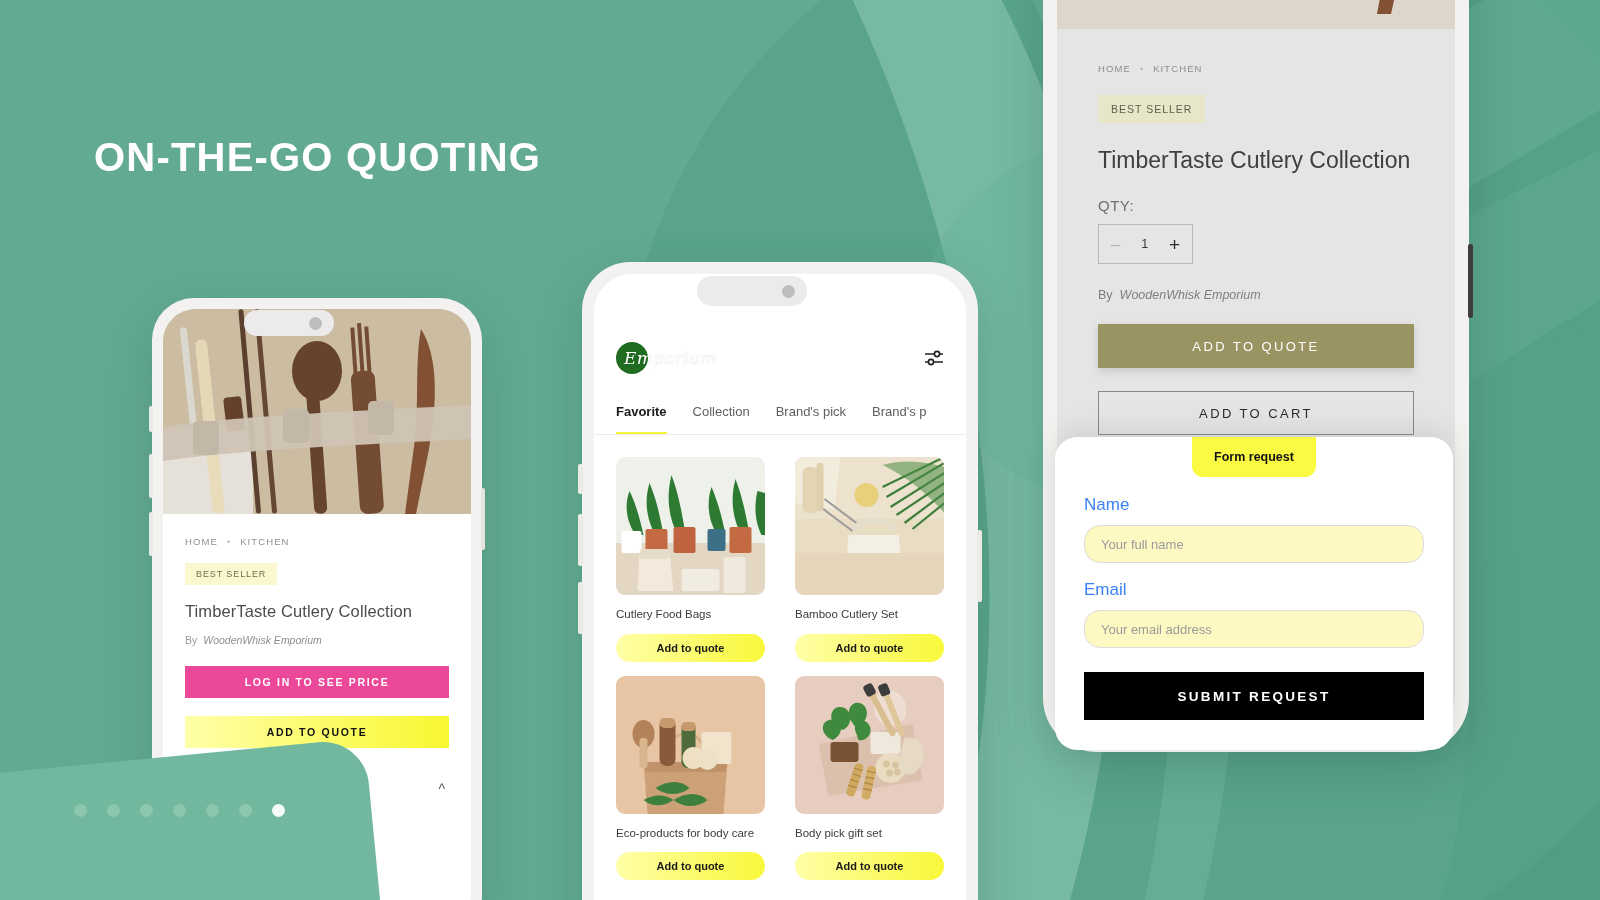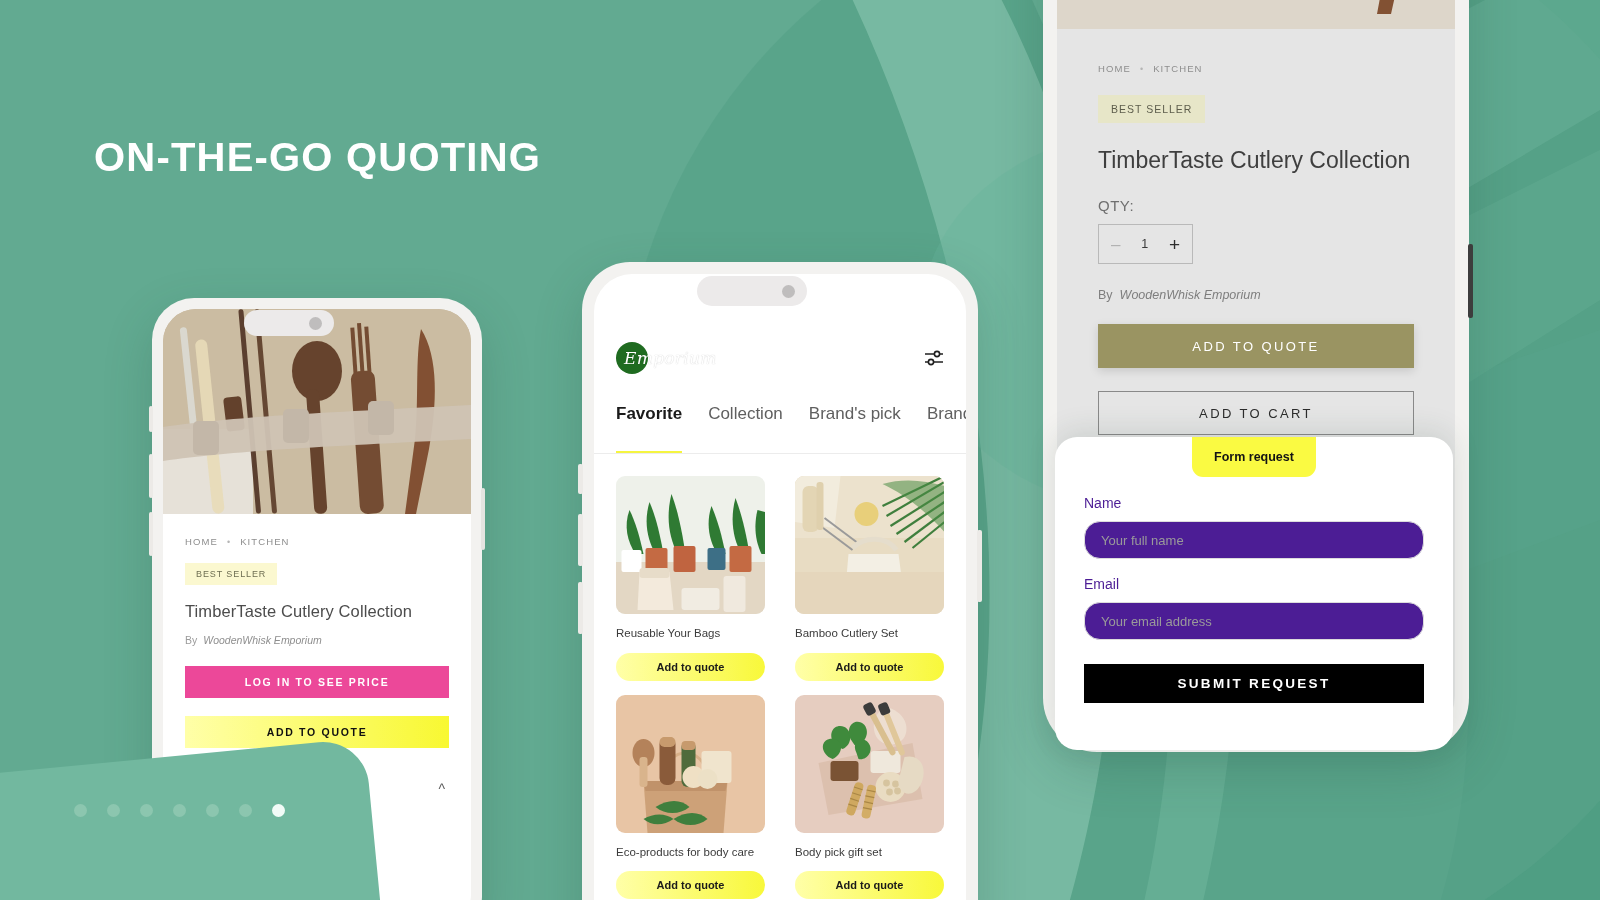--- a/index.html
+++ b/index.html
@@ -110,21 +110,21 @@
   .pc-top { display: flex; align-items: center; justify-content: space-between; padding: 24px 22px 0 22px; margin-top: 44px; }
   .logo-chip { display: flex; align-items: center; }
   .logo-circle { width: 32px; height: 32px; border-radius: 50%; background: #1f6b20; }
   .logo-word {
     margin-left: -24px; color: #ffffff; font-family: "DejaVu Serif", serif;
     font-style: italic; font-size: 17px; letter-spacing: .3px;
     text-shadow: 0 0 1px rgba(0,0,0,.25);
   }
   .filter-icon { width: 20px; height: 18px; }
   .tabs { display: flex; gap: 26px; padding: 0 22px; margin-top: 30px; position: relative; }
-  .tab { font-size: 17px; color: #5f5f5f; padding-bottom: 27px; white-space: nowrap; }
+  .tab { font-size: 13px; color: #5f5f5f; padding-bottom: 13px; white-space: nowrap; }
   .tab.active { color: #1a1a1a; font-weight: 700; border-bottom: 2.5px solid #f5f540; }
   .tab-divider { height: 1px; background: #ececec; margin: 0 0 0 0; }
   .grid { display: grid; grid-template-columns: 1fr 1fr; gap: 14px 30px; padding: 22px 22px 0 22px; }
   .card-img { width: 100%; height: 138px; border-radius: 9px; overflow: hidden; position: relative; }
   .card-name { font-size: 11.5px; color: #3b3b3b; margin-top: 12px; line-height: 1.35; }
   .pill {
     margin-top: 11px; width: 100%; height: 28px; border-radius: 999px;
     background: linear-gradient(90deg,#ffffa8,#f8f83a);
     display: flex; align-items: center; justify-content: center;
     font-size: 11px; font-weight: 700; color: #1a1a1a; border: none;
@@ -169,30 +169,30 @@
     background: #ffffff; border-radius: 22px; z-index: 10;
     box-shadow: 0 -6px 28px rgba(35,70,55,.13);
   }
   .sheet-tab {
     position: absolute; left: 50%; transform: translateX(-50%); top: 0;
     width: 124px; height: 40px; background: #fafa42; border-radius: 0 0 11px 11px;
     display: flex; align-items: center; justify-content: center;
     font-size: 12.5px; font-weight: 700; color: #141414;
   }
   .sheet-body { padding: 58px 29px 0 29px; }
-  .field-label { font-size: 14px; color: #4c1d95; }
+  .field-label { font-size: 17px; color: #3b82f6; }
   .field-input {
     margin-top: 10px; width: 100%; height: 38px; border: 1px solid #dcdcdc;
     border-radius: 16px; padding: 0 16px; font-size: 13px; color: #8d8d8d;
-    font-family: "Liberation Sans", sans-serif; background: #4c1d95; outline: none;
+    font-family: "Liberation Sans", sans-serif; background: #fef9c3; outline: none;
   }
   .field-input::placeholder { color: #9a9a9a; }
   .field-gap { margin-top: 17px; }
   .submit {
-    margin-top: 24px; width: 100%; height: 39px; background: #000; color: #fff;
+    margin-top: 24px; width: 100%; height: 48px; background: #000; color: #fff;
     display: flex; align-items: center; justify-content: center; border: none;
     font-size: 13.5px; font-weight: 700; letter-spacing: 2.3px;
   }
 </style>
 </head>
 <body>
 
 <div class="bg">
   <svg viewBox="0 0 1600 900" preserveAspectRatio="none">
     <defs>
@@ -404,21 +404,21 @@
             <rect x="30" y="72" width="22" height="24" rx="2" fill="#c46a43"></rect>
             <rect x="58" y="70" width="22" height="26" rx="2" fill="#c06440"></rect>
             <rect x="92" y="72" width="18" height="22" rx="2" fill="#3d6f86"></rect>
             <rect x="114" y="70" width="22" height="26" rx="2" fill="#c46a43"></rect>
             <path d="M24 96 L54 96 L58 134 L22 134 Z" fill="#f3eadc"></path>
             <rect x="24" y="92" width="30" height="10" rx="3" fill="#e7dcc9"></rect>
             <rect x="66" y="112" width="38" height="22" rx="3" fill="#f1ece2"></rect>
             <rect x="108" y="100" width="22" height="36" rx="3" fill="#f0e9de"></rect>
           </svg>
         </div>
-        <div class="card-name">Reusable Your Bags</div>
+        <div class="card-name">Cutlery Food Bags</div>
         <button class="pill">Add to quote</button>
       </div>
 
       <div>
         <div class="card-img">
           <svg viewBox="0 0 150 138" preserveAspectRatio="xMidYMid slice" width="100%" height="138">
             <rect width="150" height="138" fill="#e8dcc3"></rect>
             <rect x="0" y="0" width="150" height="62" fill="#ece2cd"></rect>
             <path d="M0 0 L46 0 L40 52 L0 46 Z" fill="#f2ecdd"></path>
             <g stroke="#3f7f3d" stroke-width="2.2" fill="none">

